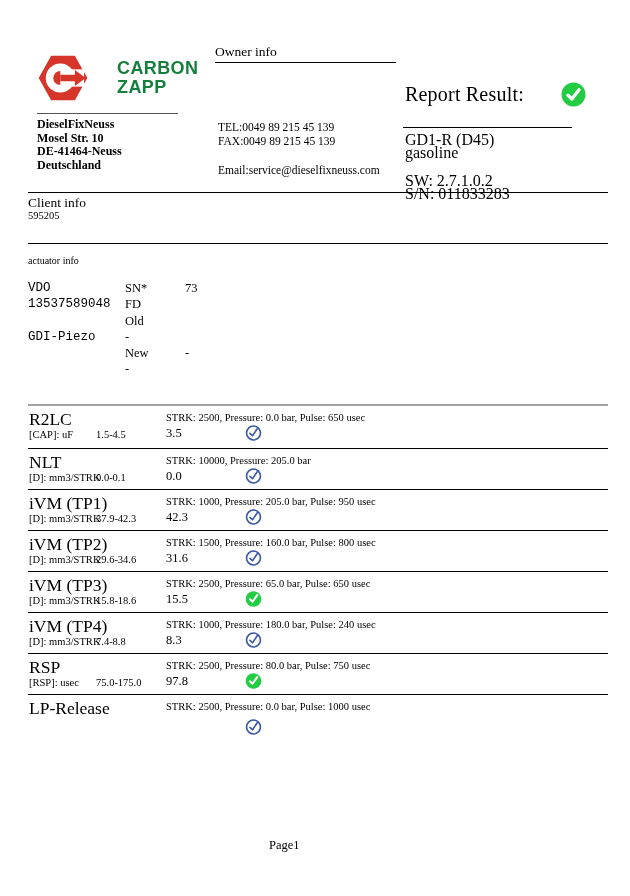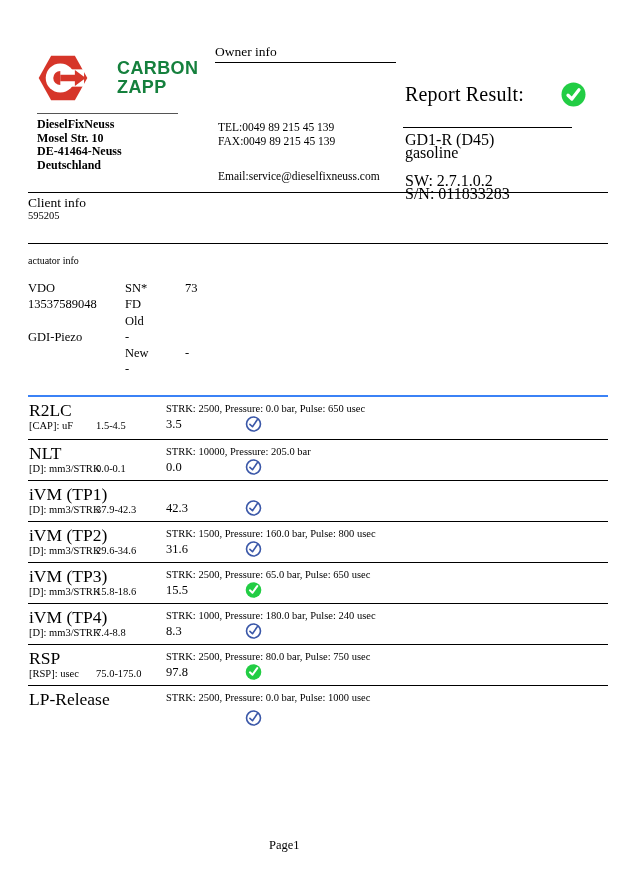--- a/index.html
+++ b/index.html
@@ -32,35 +32,35 @@
   .report-result { left:405px; top:83px; font-size:20px; letter-spacing:0.2px; }
   .result-icon { left:561px; top:82px; width:25px; height:25px; }
   .hr-report { left:403px; top:127px; width:169px; border-top:1.2px solid #000; }
   .device-block { left:405px; top:133px; font-size:16px; line-height:13px; }
   .device-block .sub { margin-top:16px; line-height:12px; }
 
   
   .company-rule { left:37px; top:113px; width:141px; border-top:1px solid #555; }
   .company-block { left:37px; top:118px; font-weight:bold; font-size:12px; line-height:13.7px; }
   .contact-block { left:218px; top:121px; font-size:11.5px; line-height:13.5px; }
-  .contact-block .email { margin-top:22px; }
+  .contact-block .email { margin-top:16px; }
 
   
   .rule-full { left:28px; width:580px; border-top:1px solid #000; }
   .client-label { left:28px; top:195px; font-size:13.5px; }
   .client-id { left:28px; top:210px; font-size:10.5px; }
   .actuator-label { left:28px; top:255px; font-size:10px; }
   .act-grid { left:28px; top:281px; width:300px; font-size:12.5px; }
   .act-row { display:flex; height:16.3px; }
-  .act-c1 { width:97px; }
+  .act-c1 { width:97px;font-family:Liberation Mono, monospace; }
   .act-c2 { width:60px; }
   .act-c3 { width:80px; }
 
   
-  .tests { left:28px; top:395px; width:580px; border-top:2px solid #3b82f6; }
+  .tests { left:28px; top:404px; width:580px; border-top:2px solid #a3a3a3; }
   .test-row { position:relative; height:41px; border-bottom:1.5px solid #000; }
   .test-row.first { height:43px; }
   .test-row.last { height:46px; border-bottom:none; }
   .t-name { position:absolute; left:1px; top:3px; font-size:17.5px; }
   .t-cond { position:absolute; left:138px; top:6px; font-size:10.5px; }
   .t-unit { position:absolute; left:1px; top:23px; font-size:10.5px; }
   .t-range { position:absolute; left:68px; top:23px; font-size:10.5px; }
   .t-value { position:absolute; left:138px; top:20px; font-size:12.5px; }
   .t-icon { position:absolute; left:217px; top:18px; width:17px; height:17px; }
   .test-row.last .t-icon { top:23px; }
@@ -187,20 +187,21 @@
       <span class="t-icon">
         <svg viewBox="0 0 20 20">
           <circle cx="10" cy="10.6" r="8.2" fill="#ffffff" stroke="#3a57a8" stroke-width="1.9"></circle>
           <path d="M5.8,11 L8.8,13.8 L14.4,5.6" stroke="#3a57a8" stroke-width="1.9" fill="none" stroke-linecap="round" stroke-linejoin="round"></path>
         </svg>
       </span>
     </div>
 
     <div class="test-row">
       <div class="t-name">iVM (TP1)</div>
+      <div class="t-cond">STRK: 1000, Pressure: 205.0 bar, Pulse: 950 usec</div>
       <div class="t-unit">[D]: mm3/STRK</div>
       <div class="t-range">37.9-42.3</div>
       <div class="t-value">42.3</div>
       <span class="t-icon">
         <svg viewBox="0 0 20 20">
           <circle cx="10" cy="10.6" r="8.2" fill="#ffffff" stroke="#3a57a8" stroke-width="1.9"></circle>
           <path d="M5.8,11 L8.8,13.8 L14.4,5.6" stroke="#3a57a8" stroke-width="1.9" fill="none" stroke-linecap="round" stroke-linejoin="round"></path>
         </svg>
       </span>
     </div>

